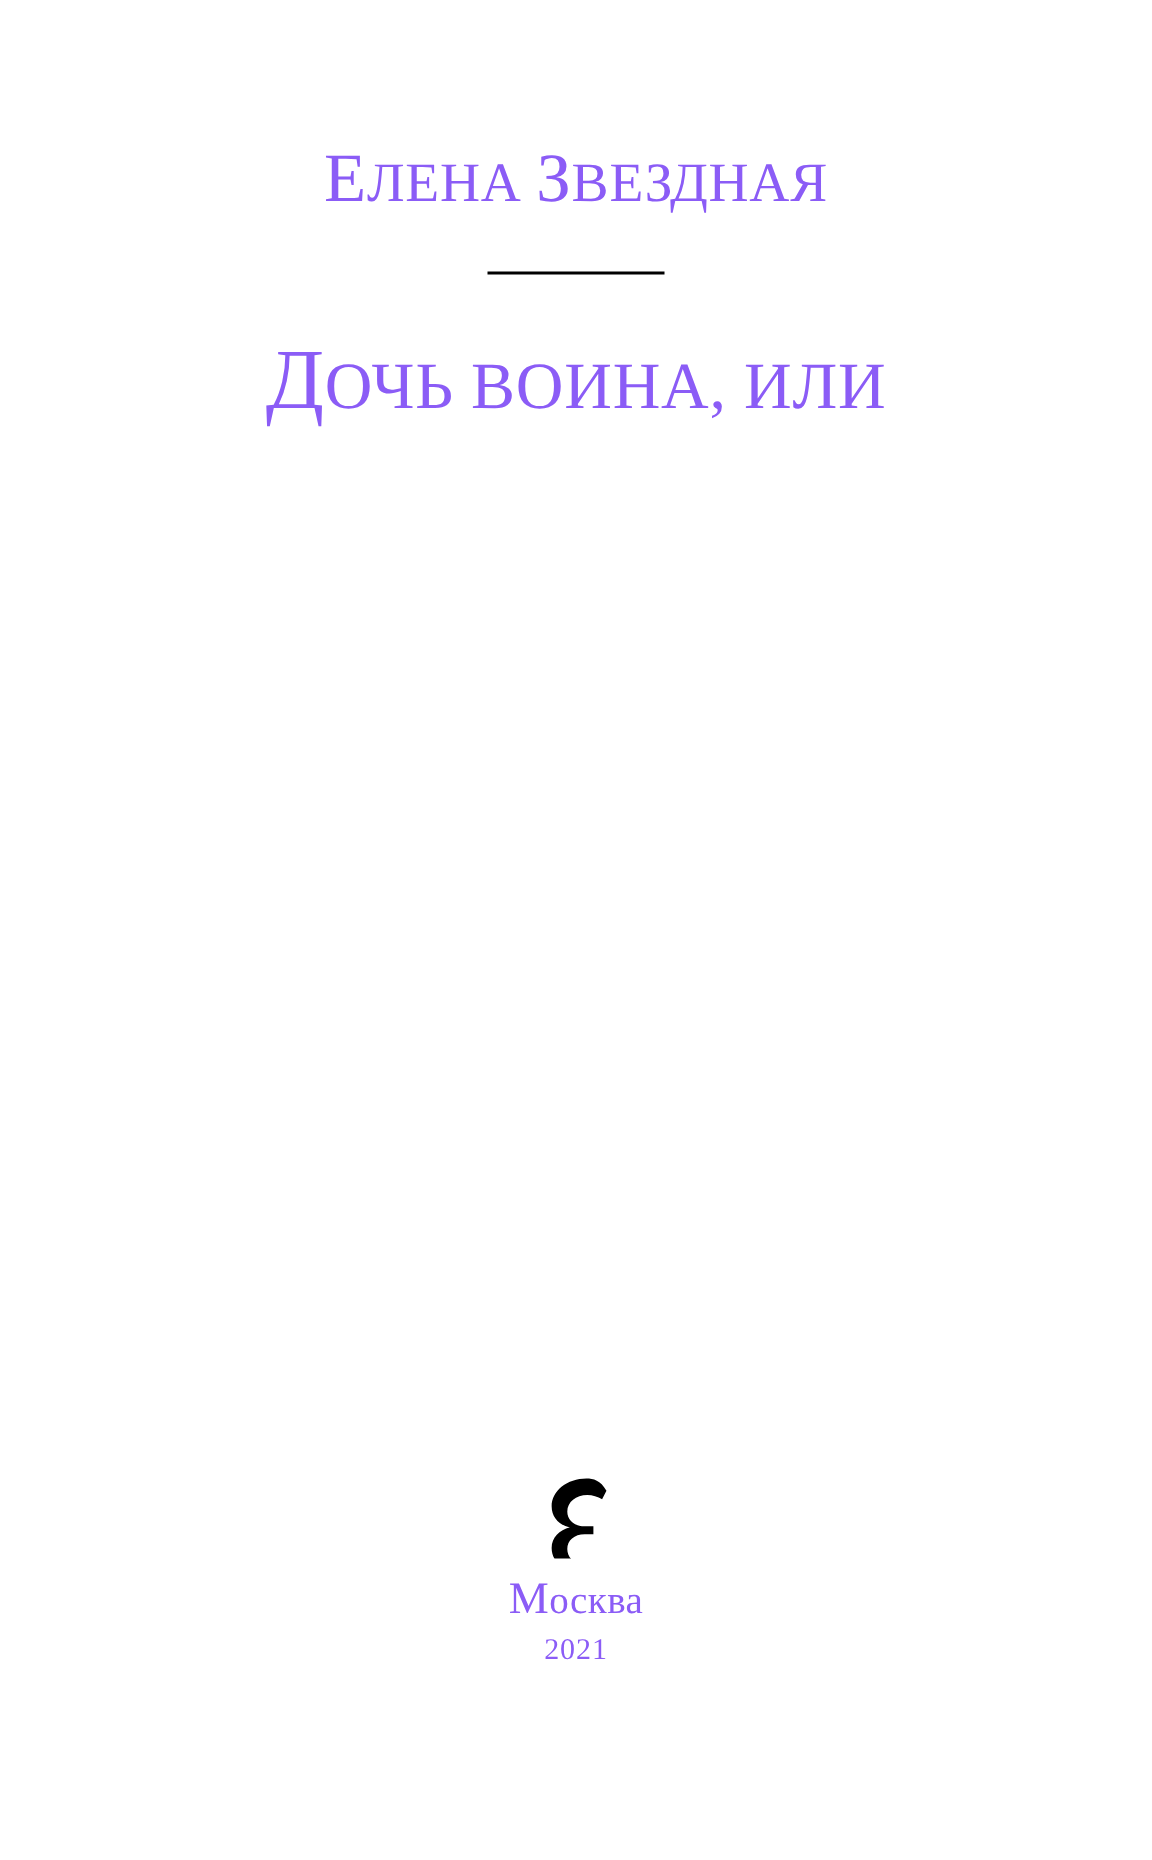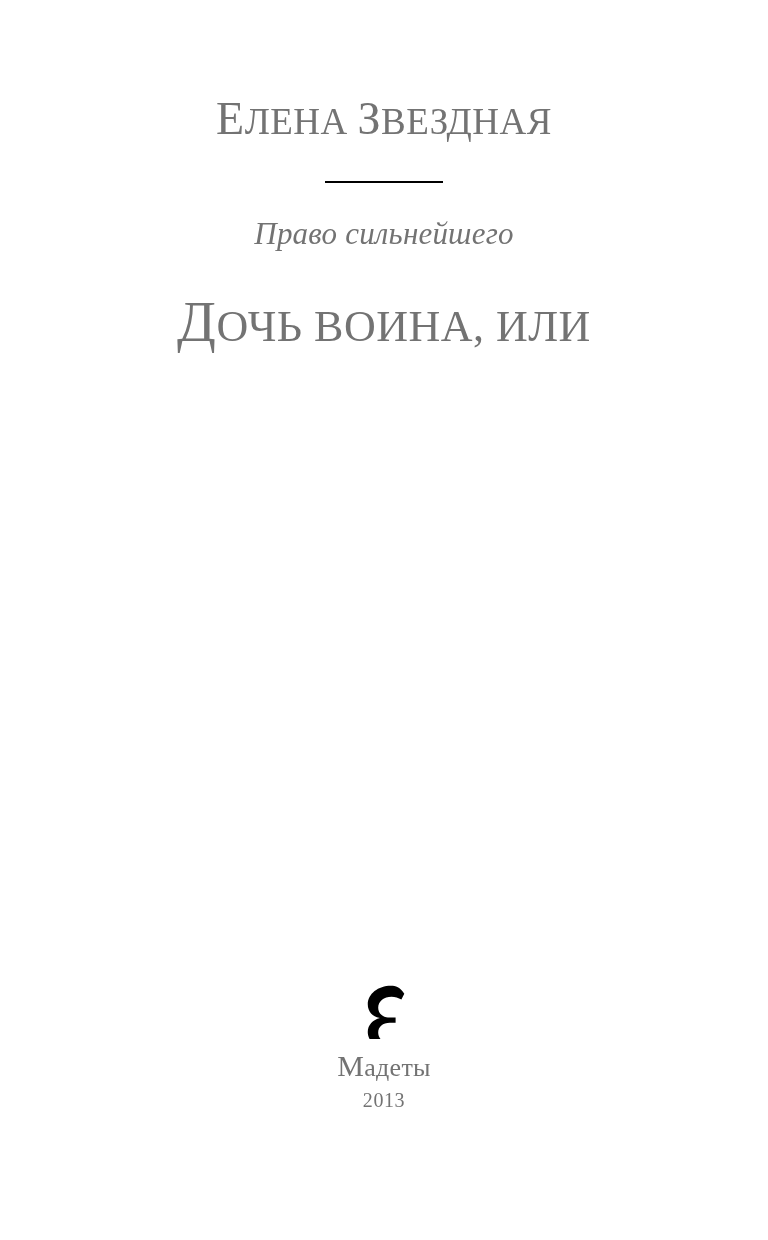--- a/index.html
+++ b/index.html
@@ -8,21 +8,21 @@
     padding: 0;
     background: #ffffff;
   }
 
   .page {
     position: relative;
     width: 768px;
     height: 1240px;
     margin: 0 auto;
     background: #ffffff;
-    color: #737373;
+    color: #8b5cf6;
     font-family: "Liberation Serif", serif;
     overflow: hidden;
   }
 
   .title-block {
     position: absolute;
     top: 95px;
     left: 0;
     width: 100%;
     text-align: center;
@@ -116,37 +116,36 @@
 <div class="page">
 
   <div class="title-block">
 
     <div class="author">
       <span class="cap">Е</span><span>лена </span><span class="cap">З</span><span>вездная</span>
     </div>
 
     <hr class="rule">
 
-    <div class="series">Право сильнейшего</div>
 
     <div class="book-title">
       <span class="line">
         <span class="cap">Д</span><span>очь воина, или</span>
       </span>
     </div>
 
   </div>
 
   <div class="imprint-block">
 
     <svg class="publisher-logo" viewBox="0 0 100 100" aria-hidden="true">
       <path fill="#000000" d="M62 8 C40 8 22 22 22 40 c0 13 9 22 21 24 -12 3 -21 12 -21 24 0 17 17 30 39 30 9 0 17-2 24-5 l-5-10 c-5 3 -11 5 -17 5 -13 0 -23-8 -23-19 0-10 8-17 20-17 h10 V63 H60 c-12 0 -20-7 -20-17 0-11 10-19 23-19 6 0 12 2 17 5 l5-10 C78 10 70 8 62 8 z"></path>
     </svg>
 
     <div class="city">
-      <span class="cap">М</span><span>адеты</span>
+      <span class="cap">М</span><span>осква</span>
     </div>
 
-    <div class="year">2013</div>
+    <div class="year">2021</div>
 
   </div>
 
 </div>
 
 </body></html>

